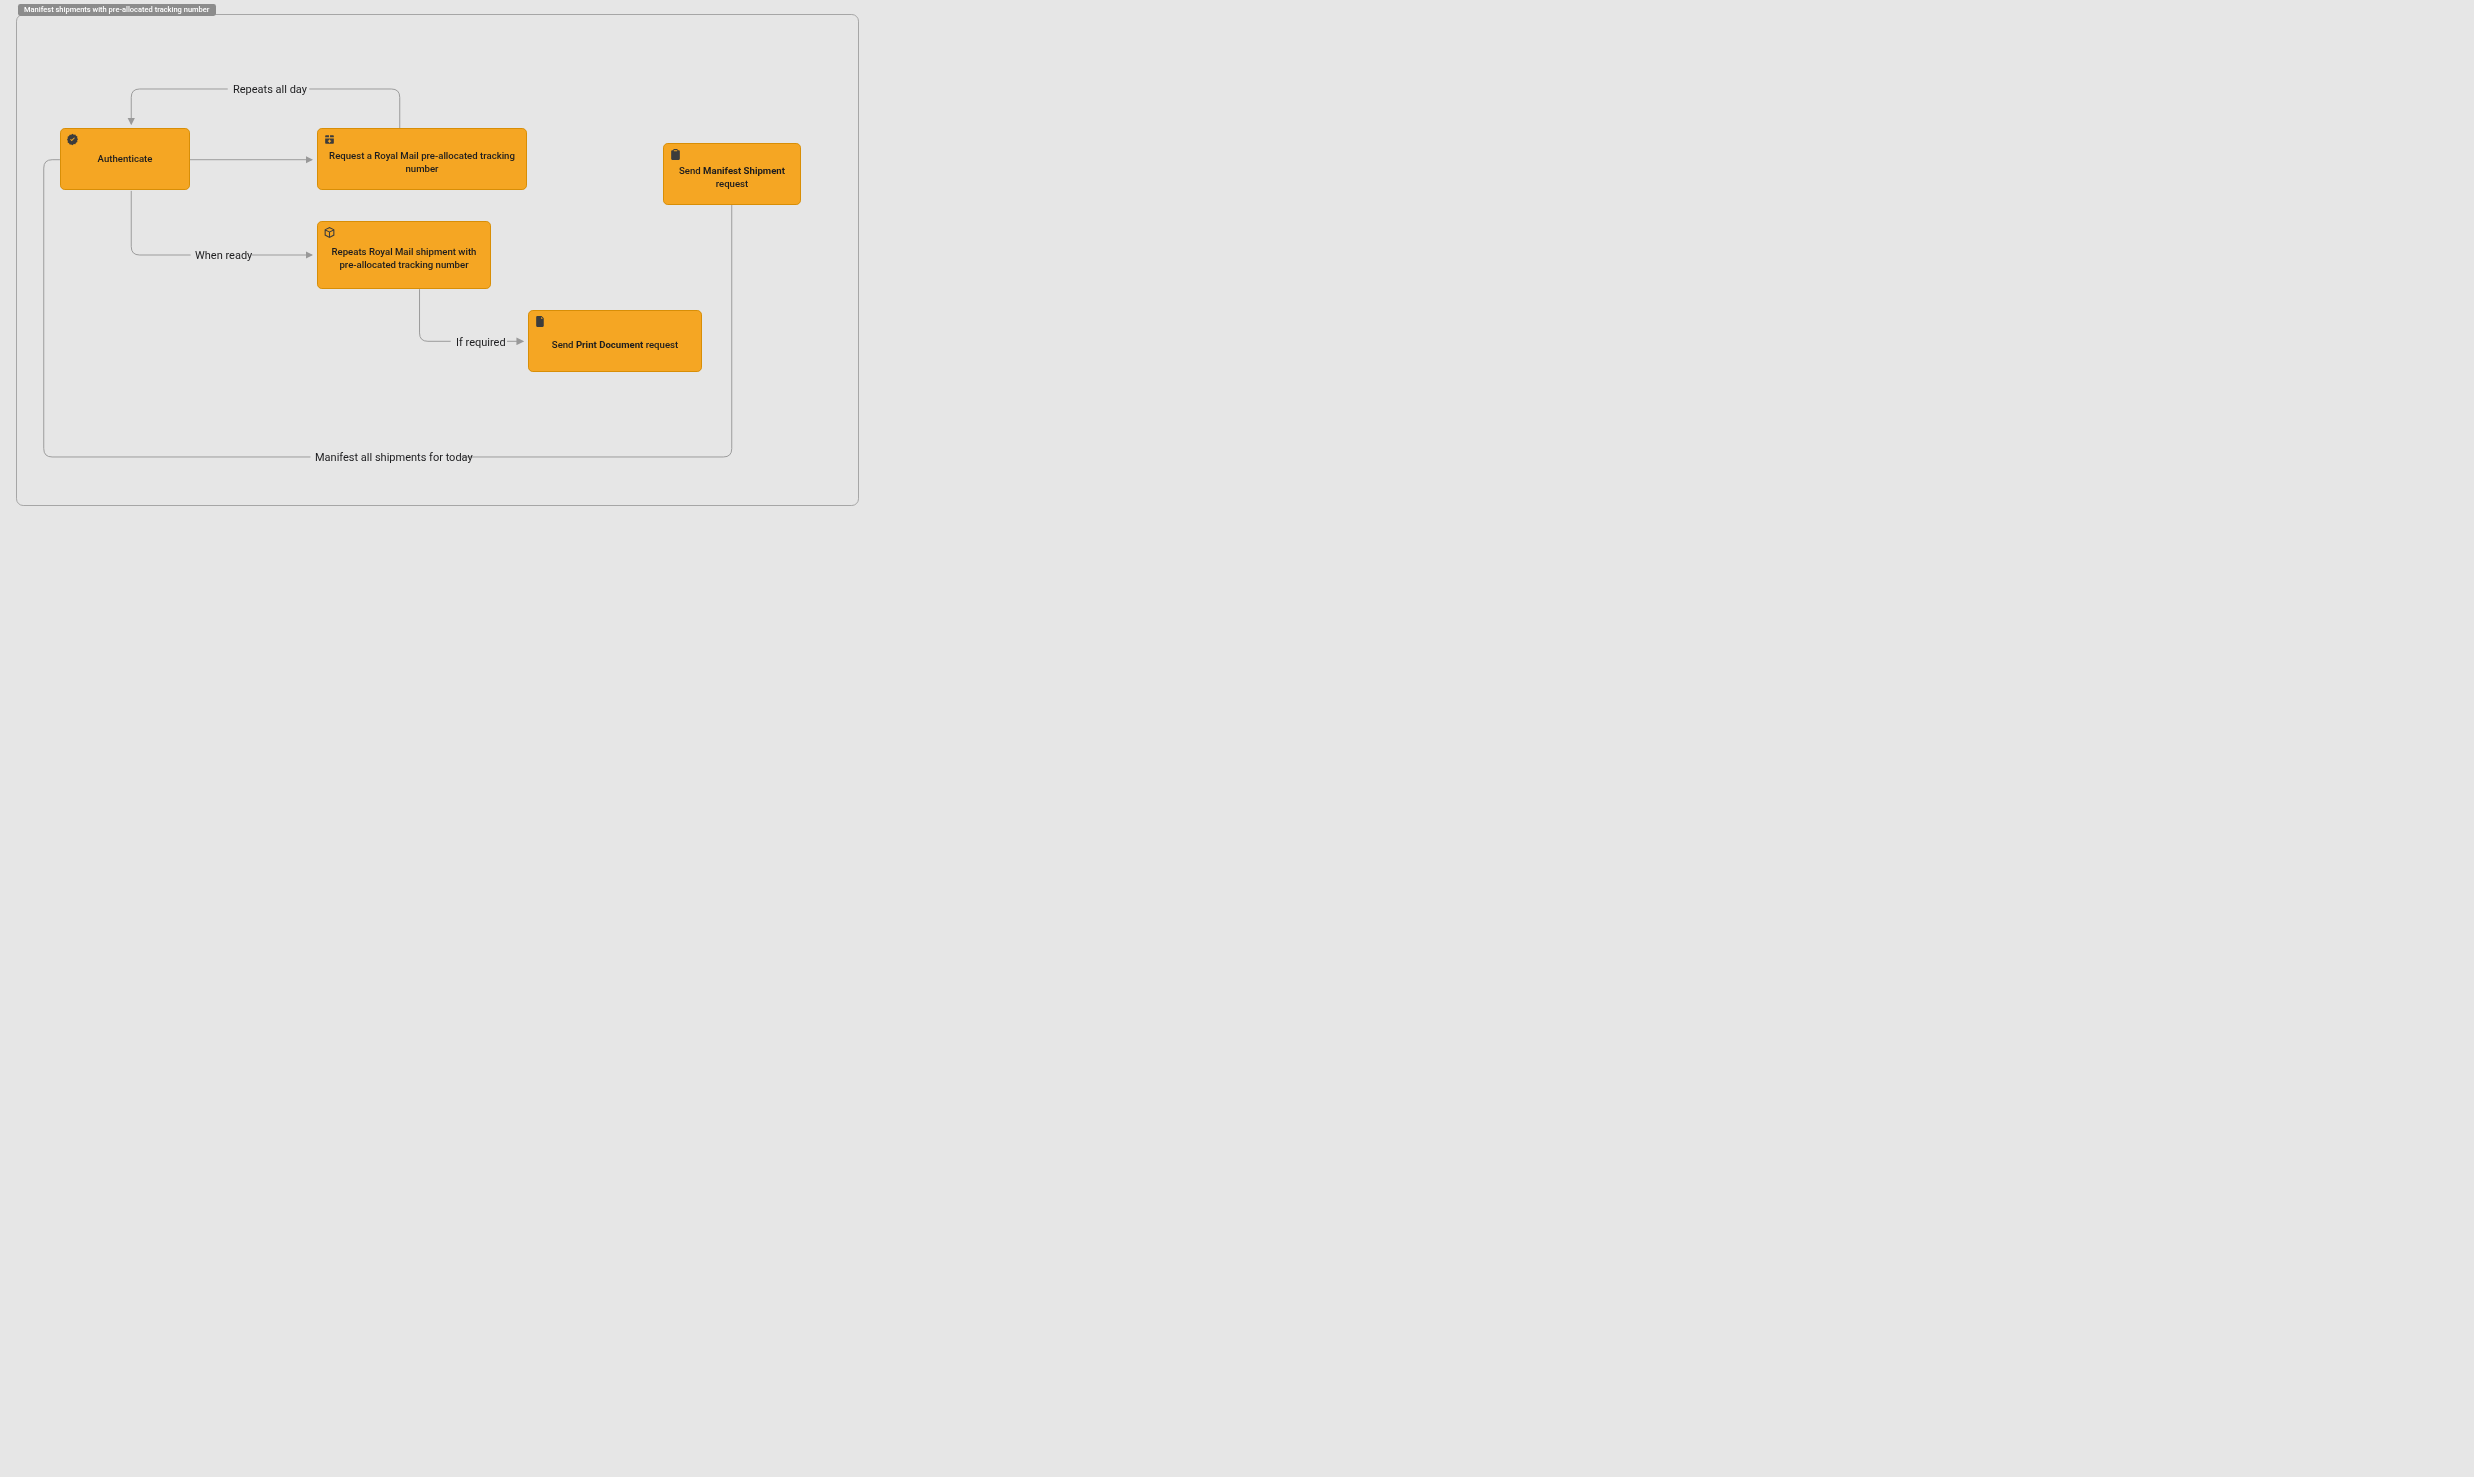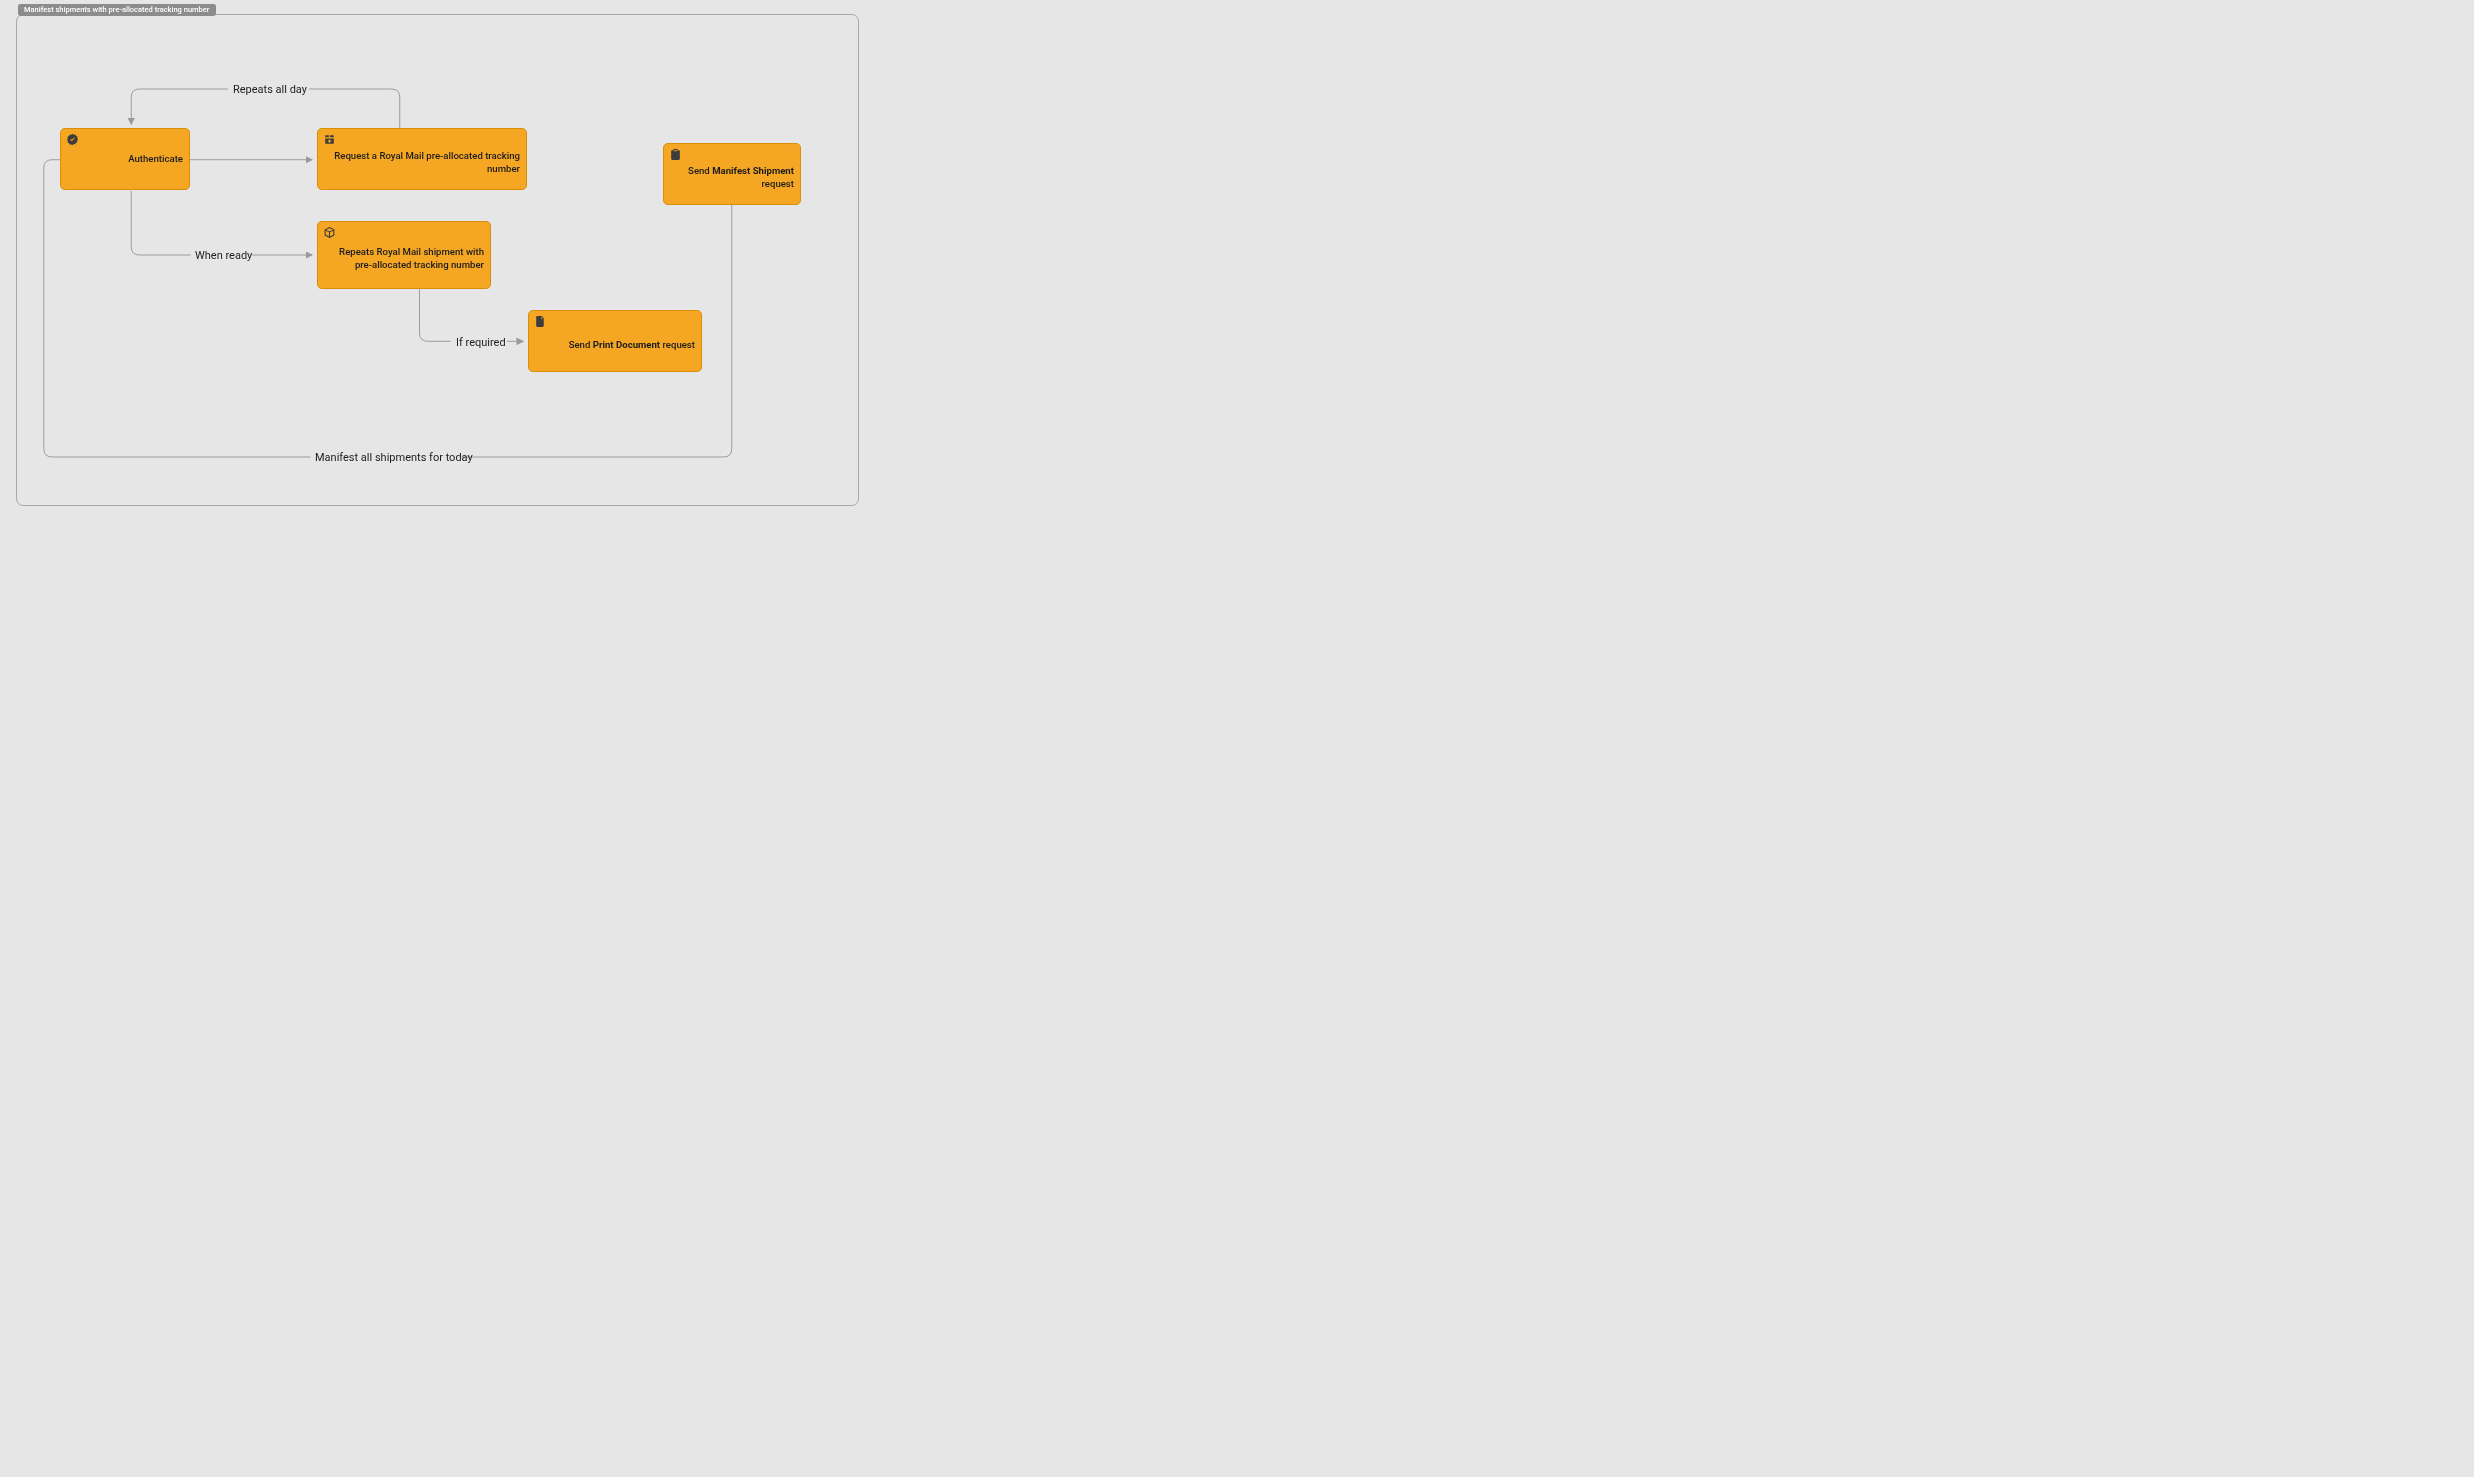--- a/index.html
+++ b/index.html
@@ -2,21 +2,21 @@
 <html style="font-size:9.6px"><head>
 <meta charset="utf-8">
 <style>
   html,body{margin:0;padding:0;background:#e6e6e6;font-family:-apple-system,BlinkMacSystemFont,"Segoe UI",Roboto,Helvetica,Arial,sans-serif;color:#1d1d1f;}
   .canvas{position:relative;width:875px;height:522px;margin:0;}
   .frame{position:absolute;left:15.6px;top:14.4px;right:15.6px;bottom:15.6px;border:0.9px solid #a6a6a6;border-radius:7.2px;}
   .frame-title{position:absolute;left:18px;top:3.6px;background:#8c8c8c;color:#fff;font-size:7.5px;font-weight:500;padding:1.2px 6px 1.8px;border-radius:2.4px;white-space:nowrap;z-index:2;}
   .node{position:absolute;background:#f5a623;border:0.9px solid #d88e06;border-radius:4.8px;box-sizing:border-box;z-index:2;}
   .node .icon{position:absolute;left:4.8px;top:3.6px;width:13px;height:13px;color:#3c3c3c;}
   .node .icon svg{width:100%;height:100%;}
-  .node-label{position:absolute;left:6px;right:6px;top:50%;transform:translateY(-50%);text-align:right;font-size:9.6px;font-weight:500;color:#1d1d1f;line-height:1.35;}
+  .node-label{position:absolute;left:6px;right:6px;top:50%;transform:translateY(-50%);text-align:center;font-size:9.6px;font-weight:500;color:#1d1d1f;line-height:1.35;}
   .node-label.shift-down{top:calc(50% + 3.6px);}
   .edge-label{position:absolute;background:transparent;font-size:11px;color:#1d1d1f;z-index:3;text-align:left;white-space:nowrap;}
   svg.edges{position:absolute;left:0;top:0;width:875px;height:522px;pointer-events:none;z-index:1;}
   b{font-weight:700;}
 </style>
 </head>
 <body>
 
 <div class="canvas">
   <div class="frame"></div>

